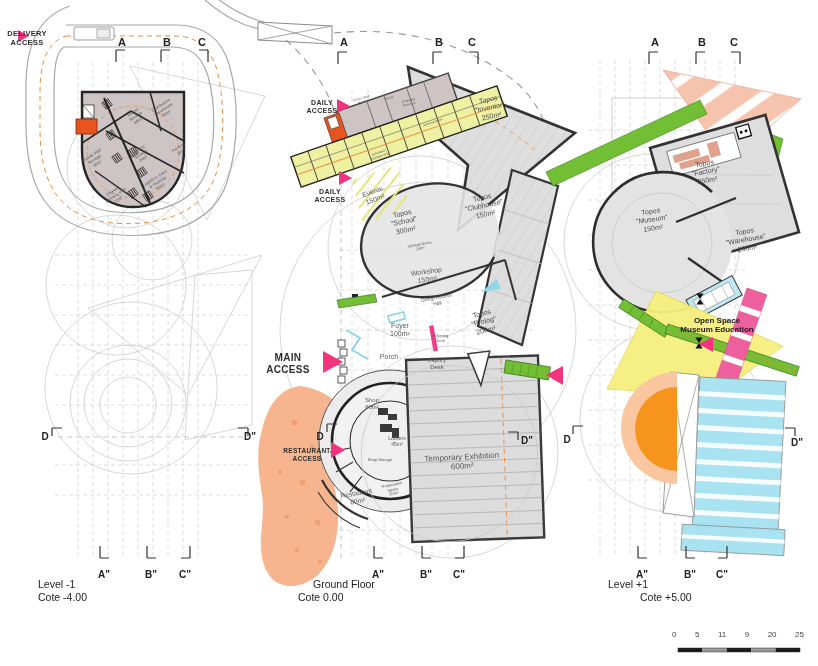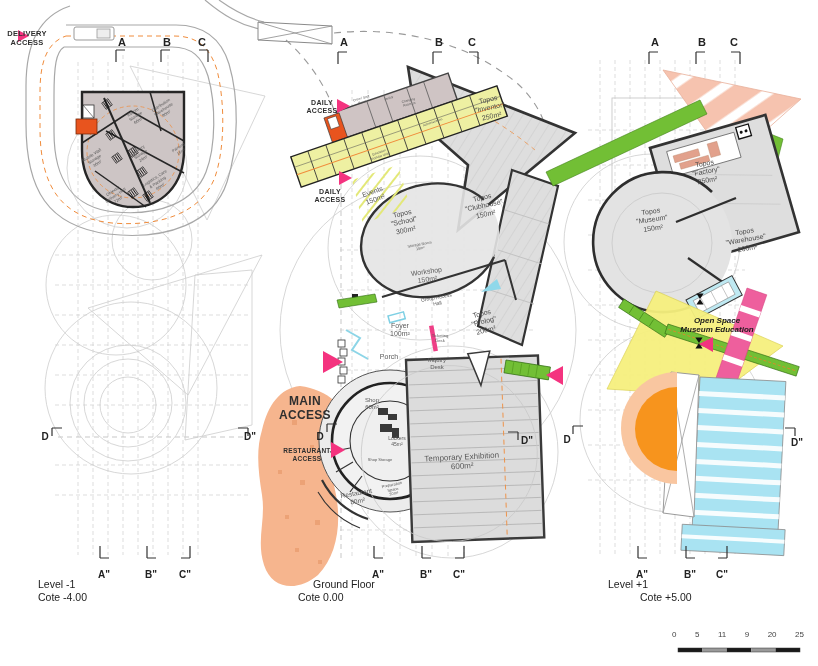--- a/index.html
+++ b/index.html
@@ -485,21 +485,21 @@
 <div class="lbl gridl" style="left:104px;top:575px;">A"</div>
 <div class="lbl gridl" style="left:151px;top:575px;">B"</div>
 <div class="lbl gridl" style="left:185px;top:575px;">C"</div>
 <div class="titl" style="left:8px;top:578px;">Level -1</div>
 <div class="titl" style="left:8px;top:591px;">Cote -4.00</div>
 
 <div class="lbl access" style="left:322px;top:107px;font-size:7px;">DAILY
 ACCESS</div>
 <div class="lbl access" style="left:330px;top:196px;font-size:7px;">DAILY
 ACCESS</div>
-<div class="lbl access" style="left:305px;top:364px;font-size:12px;margin-top:44px;">MAIN
+<div class="lbl access" style="left:288px;top:364px;font-size:10px;">MAIN
 ACCESS</div>
 <div class="lbl access" style="left:307px;top:455px;font-size:6.5px;">RESTAURANT
 ACCESS</div>
 <div class="lbl gridl" style="left:344px;top:42px;font-size:11px;">A</div>
 <div class="lbl gridl" style="left:439px;top:42px;font-size:11px;">B</div>
 <div class="lbl gridl" style="left:472px;top:42px;font-size:11px;">C</div>
 <div class="lbl" style="left:362px;top:101px;font-size:3.2px;transform:translate(-50%,-50%) rotate(-15deg);">Crew / Staff
 Room</div>
 <div class="lbl" style="left:389px;top:99px;font-size:3.2px;transform:translate(-50%,-50%) rotate(-15deg);">Janitor</div>
 <div class="lbl" style="left:409px;top:103px;font-size:3.2px;transform:translate(-50%,-50%) rotate(-15deg);">Changing
@@ -559,21 +559,21 @@
 <div class="lbl gridl" style="left:734px;top:42px;font-size:11px;">C</div>
 <div class="lbl topos" style="left:706px;top:172px;font-size:7px;transform:translate(-50%,-50%) rotate(-10deg);">Topos
 "Factory"
 250m²</div>
 <div class="lbl topos" style="left:652px;top:220px;font-size:7px;transform:translate(-50%,-50%) rotate(-8deg);">Topos
 "Museum"
 150m²</div>
 <div class="lbl topos" style="left:746px;top:240px;font-size:7px;transform:translate(-50%,-50%) rotate(-10deg);">Topos
 "Warehouse"
 200m²</div>
-<div class="lbl" style="left:717px;top:325px;font-size:8px;font-weight:bold;color:#1a1a1a;font-style:italic;">Open Space
+<div class="lbl" style="left:717px;top:325px;font-size:8px;font-weight:bold;color:#1a1a1a;">Open Space
 Museum Education</div>
 <div class="lbl gridl" style="left:567px;top:440px;">D</div>
 <div class="lbl gridl" style="left:797px;top:443px;">D"</div>
 <div class="lbl gridl" style="left:642px;top:575px;">A"</div>
 <div class="lbl gridl" style="left:690px;top:575px;">B"</div>
 <div class="lbl gridl" style="left:722px;top:575px;">C"</div>
 <div class="titl" style="left:578px;top:578px;">Level +1</div>
 <div class="titl" style="left:578px;top:591px;margin-left:32px;">Cote +5.00</div>
 
 <div class="scale-ticks" style="left:672px;top:630px;width:132px;">

